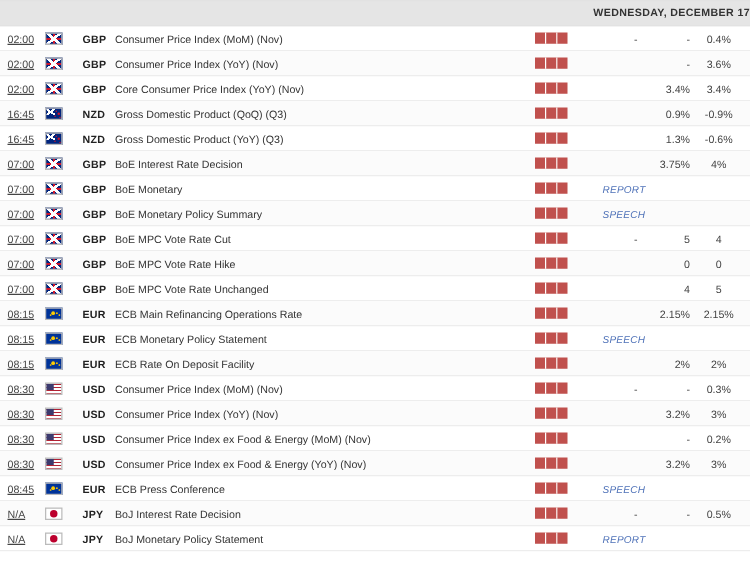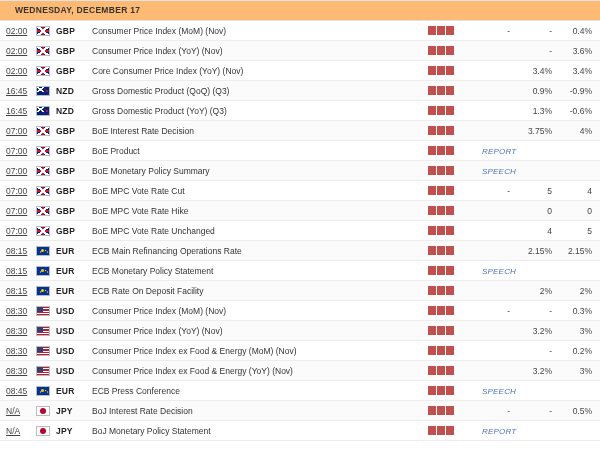--- a/index.html
+++ b/index.html
@@ -12,24 +12,24 @@
     background: #ffffff;
     font-family: "Liberation Sans", sans-serif;
     font-size: 9px;
     color: #333333;
     overflow: hidden;
   }
   #calendar {
     width: 600px;
   }
   .day-header {
-    background: #fdba74;
+    background: #e5e5e5;
     border-top: 1px solid #e2e2e2;
     border-bottom: 1px solid #e2e2e2;
-    text-align: left;
+    text-align: right;
     font-weight: bold;
     font-size: 8.5px;
     color: #333333;
     letter-spacing: 0.3px;
     padding: 4px 0 4px 15px;
     height: 11px;
     line-height: 11px;
   }
   .row {
     display: flex;
@@ -49,21 +49,21 @@
     font-size: 8.5px;
     color: #444;
     text-align: left;
     text-decoration: underline;
   }
   .c-cur {
     width: 52px;
     min-width: 52px;
     display: flex;
     align-items: center;
-    gap: 6px;
+    gap: 16px;
     box-sizing: border-box;
   }
   .flag {
     width: 14px;
     height: 10px;
     border: 1px solid #bbb;
     box-sizing: border-box;
     display: inline-block;
     position: relative;
     overflow: hidden;
@@ -187,21 +187,21 @@
     min-width: 42px;
     text-align: right;
     padding-right: 6px;
     box-sizing: border-box;
     font-size: 8.5px;
     color: #444;
   }
   .c-previous {
     width: 42px;
     min-width: 42px;
-    text-align: right;
+    text-align: center;
     padding-right: 8px;
     box-sizing: border-box;
     font-size: 8.5px;
     color: #444;
   }
   .tag {
     font-style: italic;
     color: #4f72b8;
     font-size: 8px;
     letter-spacing: 0.2px;
@@ -327,21 +327,21 @@
       <div class="c-actual"></div>
       <div class="c-forecast">3.75%</div>
       <div class="c-previous">4%</div>
     </div>
     <div class="row">
       <div class="c-time">07:00</div>
       <div class="c-cur">
         <span class="flag flag-gb"></span>
         <span class="cur-code">GBP</span>
       </div>
-      <div class="c-event">BoE Product</div>
+      <div class="c-event">BoE Monetary</div>
       <div class="c-impact">
         <div class="bars">
           <span></span>
           <span></span>
           <span></span>
         </div>
       </div>
       <div class="c-note"><span class="tag">REPORT</span></div>
     </div>
     <div class="row alt">

